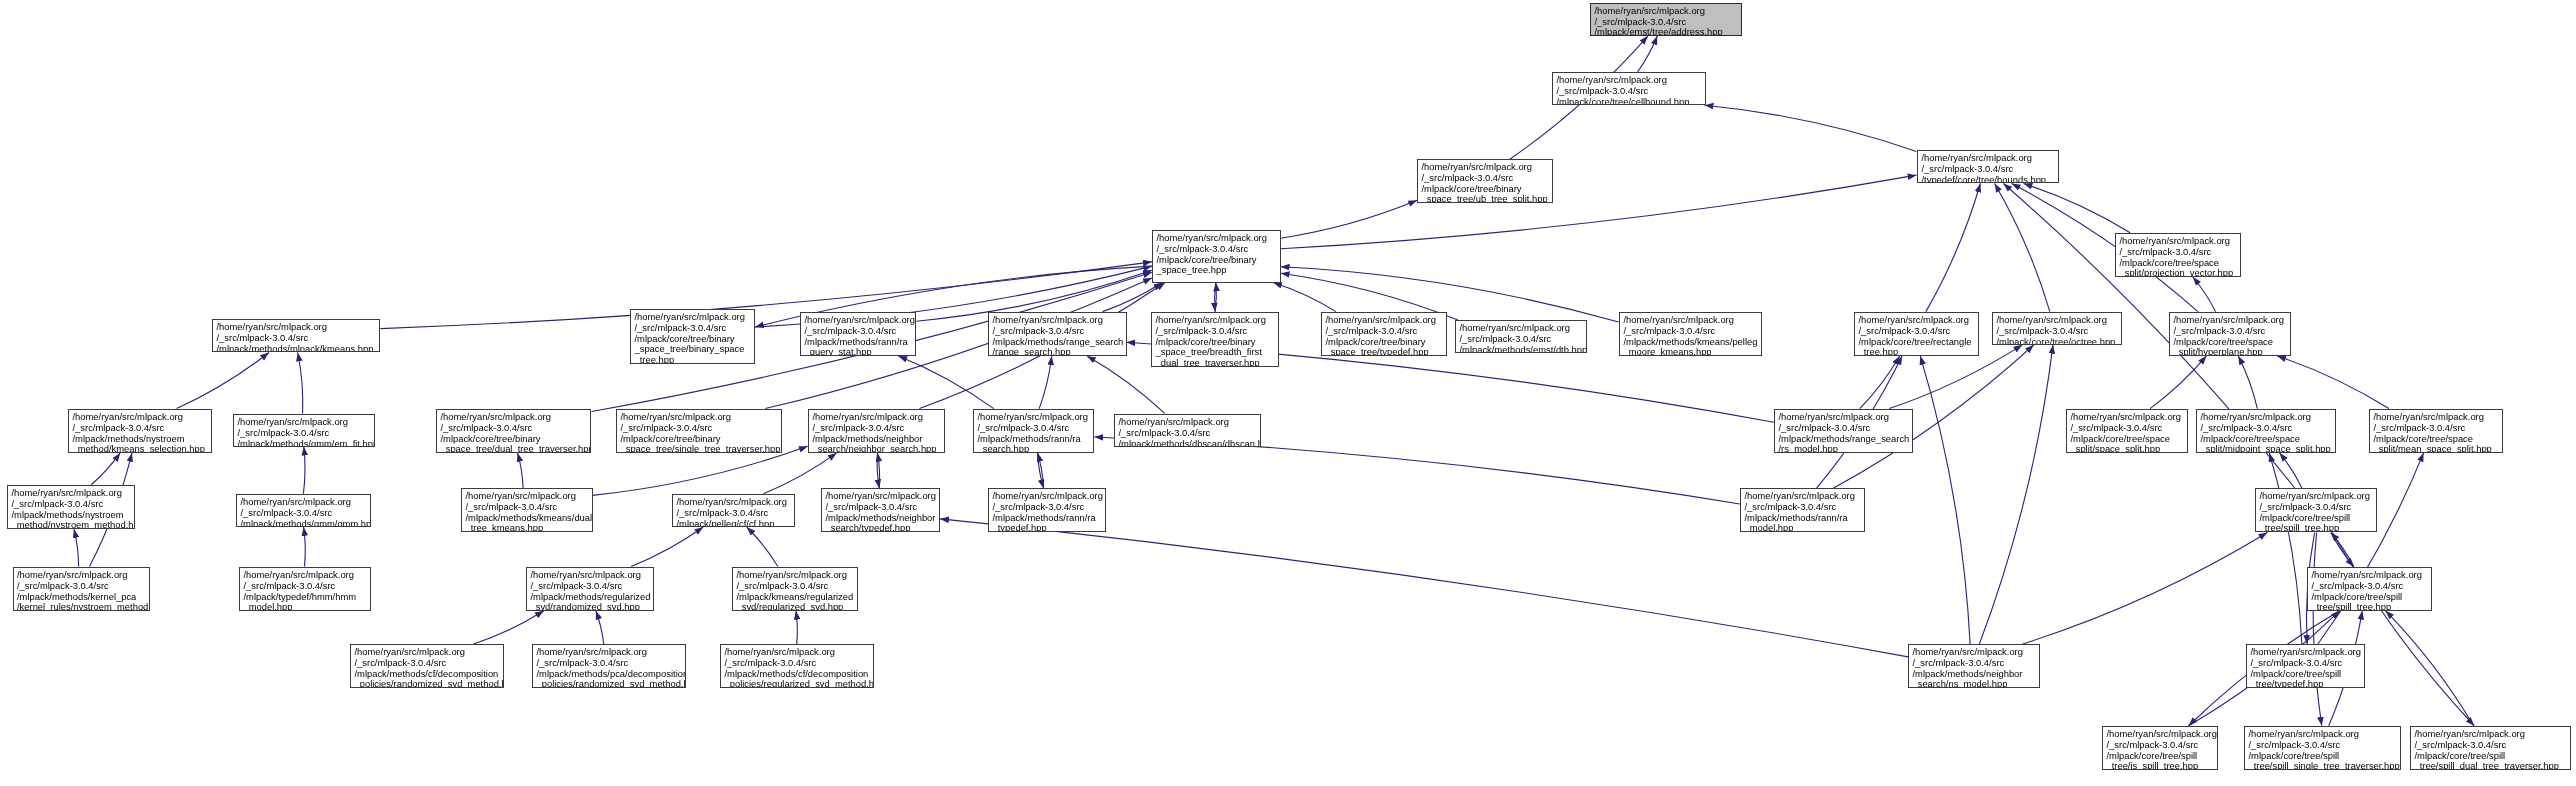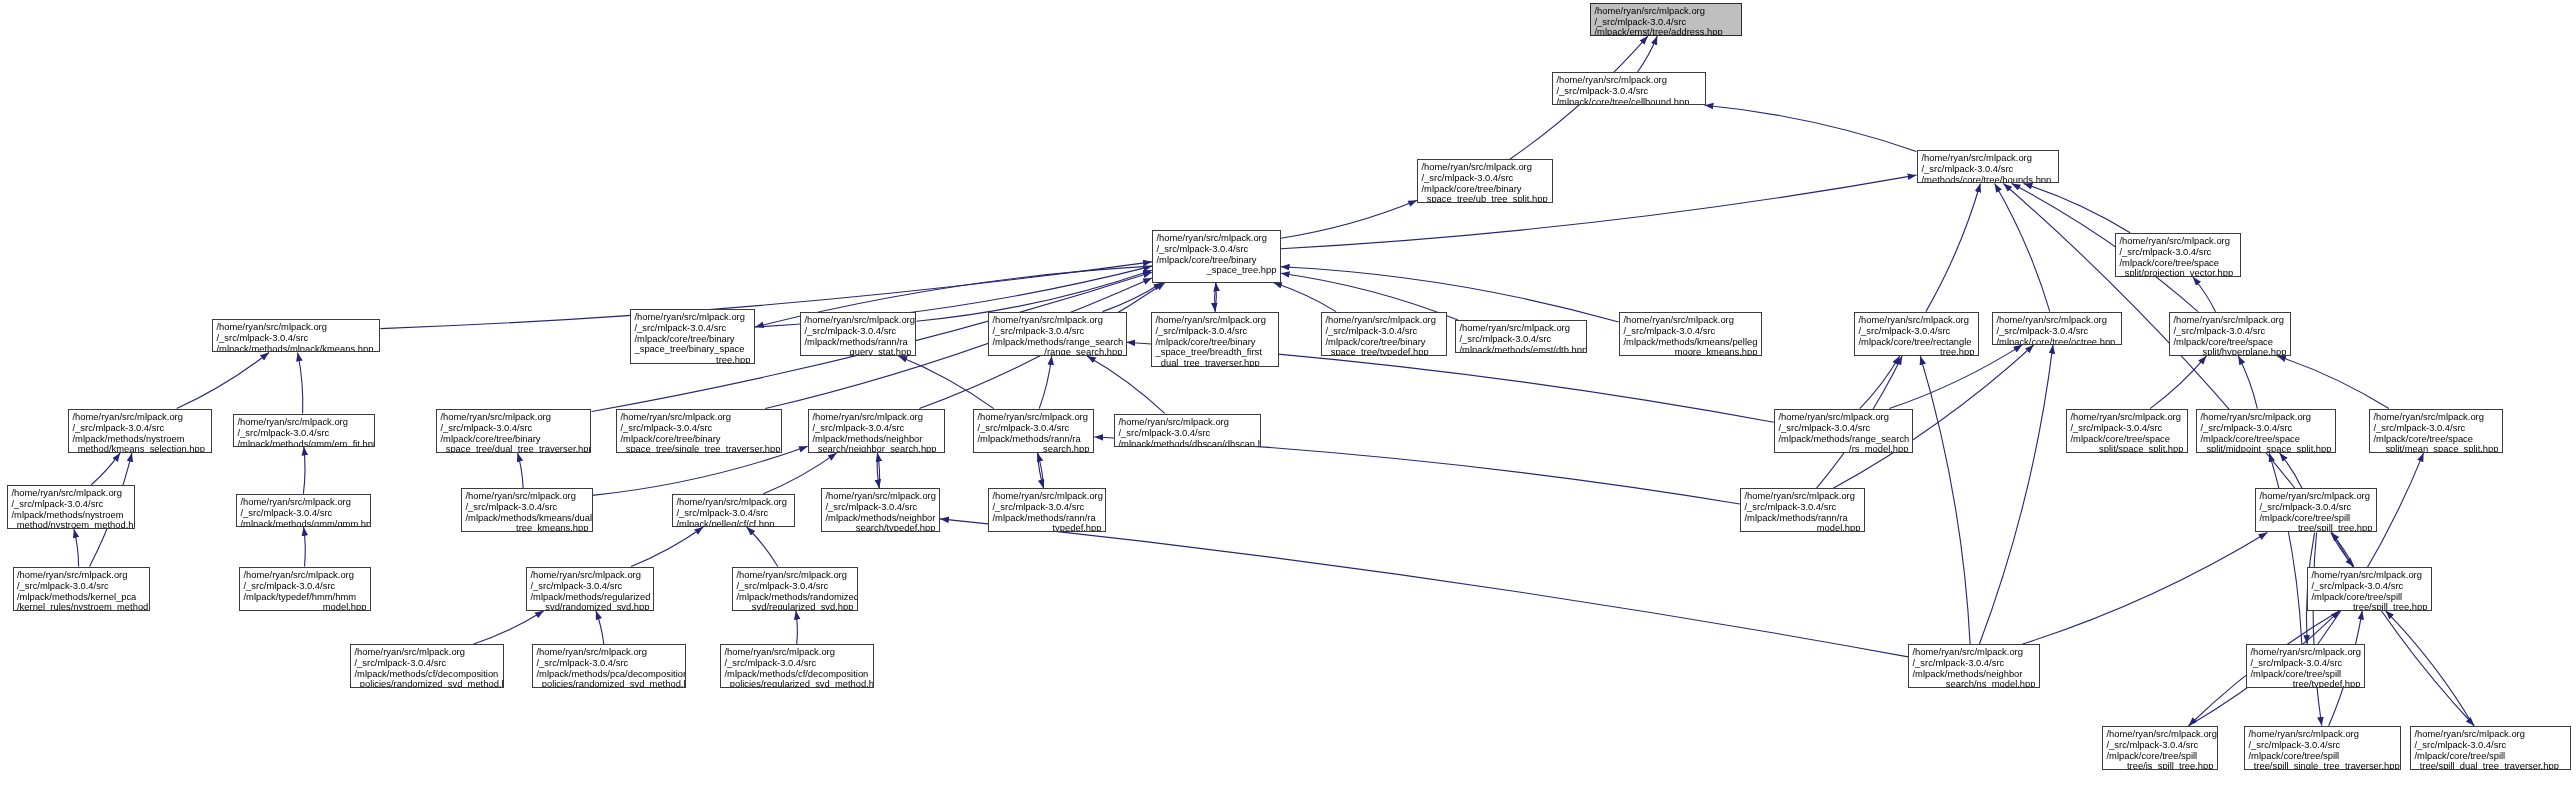--- a/index.html
+++ b/index.html
@@ -39,21 +39,21 @@
     z-index: 5;
   }
   .node.root {
     background: #bfbfbf;
     border: 0.7px solid #2b2b2b;
   }
   .node .ln {
     display: block;
   }
   .node .ctr {
-    text-align: right;
+    text-align: left;
   }
 </style>
 </head>
 <body>
 
 <div id="canvas">
   <svg id="edge-layer" viewBox="0 0 3719 1135" xmlns="http://www.w3.org/2000/svg">
     <defs>
       <marker id="arrowhead" markerWidth="9" markerHeight="9" refX="8" refY="3" orient="auto" markerUnits="strokeWidth">
         <path d="M0,0 L0,6 L8,3 z" fill="#252577"></path>
@@ -130,21 +130,21 @@
         <path d="M3367.5,769.0 Q3453.3,920.8 3572.5,1048.0" fill="none" stroke="#252577" stroke-width="1.6" marker-end="url(#arrowhead)"></path>
         <path d="M2755.0,948.5 Q2059.9,821.1 1357.0,749.3" fill="none" stroke="#252577" stroke-width="1.6" marker-end="url(#arrowhead)"></path>
         <path d="M2561.0,609.7 Q2096.9,524.2 1626.0,494.3" fill="none" stroke="#252577" stroke-width="1.6" marker-end="url(#arrowhead)"></path>
         <path d="M2512.0,727.7 Q2048.9,651.5 1580.0,631.1" fill="none" stroke="#252577" stroke-width="1.6" marker-end="url(#arrowhead)"></path>
       </g>
   </svg>
   <div id="nodes-group">
       <div class="node root" style="left: 1590px; top: 2.8px; width: 152px; height: 33px;"><span class="ln">/home/ryan/src/mlpack.org</span><span class="ln">/_src/mlpack-3.0.4/src</span><span class="ln">/mlpack/emst/tree/address.hpp</span></div>
       <div class="node" style="left: 1552px; top: 72px; width: 154px; height: 33px;"><span class="ln">/home/ryan/src/mlpack.org</span><span class="ln">/_src/mlpack-3.0.4/src</span><span class="ln">/mlpack/core/tree/cellbound.hpp</span></div>
       <div class="node" style="left: 1417px; top: 159px; width: 136px; height: 44px;"><span class="ln">/home/ryan/src/mlpack.org</span><span class="ln">/_src/mlpack-3.0.4/src</span><span class="ln">/mlpack/core/tree/binary</span><span class="ln">_space_tree/ub_tree_split.hpp</span></div>
-      <div class="node" style="left: 1917px; top: 150px; width: 142px; height: 33px;"><span class="ln">/home/ryan/src/mlpack.org</span><span class="ln">/_src/mlpack-3.0.4/src</span><span class="ln">/methods/core/tree/bounds.hpp</span></div>
+      <div class="node" style="left: 1917px; top: 150px; width: 142px; height: 33px;"><span class="ln">/home/ryan/src/mlpack.org</span><span class="ln">/_src/mlpack-3.0.4/src</span><span class="ln">/typedef/core/tree/bounds.hpp</span></div>
       <div class="node" style="left: 2115px; top: 233px; width: 126px; height: 44px;"><span class="ln">/home/ryan/src/mlpack.org</span><span class="ln">/_src/mlpack-3.0.4/src</span><span class="ln">/mlpack/core/tree/space</span><span class="ln">_split/projection_vector.hpp</span></div>
       <div class="node" style="left: 1152px; top: 230px; width: 129px; height: 53px;"><span class="ln">/home/ryan/src/mlpack.org</span><span class="ln">/_src/mlpack-3.0.4/src</span><span class="ln">/mlpack/core/tree/binary</span><span class="ln ctr">_space_tree.hpp</span></div>
       <div class="node" style="left: 212px; top: 319px; width: 168px; height: 33px;"><span class="ln">/home/ryan/src/mlpack.org</span><span class="ln">/_src/mlpack-3.0.4/src</span><span class="ln">/mlpack/methods/mlpack/kmeans.hpp</span></div>
       <div class="node" style="left: 630px; top: 309px; width: 125px; height: 55px;"><span class="ln">/home/ryan/src/mlpack.org</span><span class="ln">/_src/mlpack-3.0.4/src</span><span class="ln">/mlpack/core/tree/binary</span><span class="ln">_space_tree/binary_space</span><span class="ln ctr">_tree.hpp</span></div>
       <div class="node" style="left: 800px; top: 312px; width: 116px; height: 44px;"><span class="ln">/home/ryan/src/mlpack.org</span><span class="ln">/_src/mlpack-3.0.4/src</span><span class="ln">/mlpack/methods/rann/ra</span><span class="ln ctr">_query_stat.hpp</span></div>
       <div class="node" style="left: 988px; top: 312px; width: 139px; height: 44px;"><span class="ln">/home/ryan/src/mlpack.org</span><span class="ln">/_src/mlpack-3.0.4/src</span><span class="ln">/mlpack/methods/range_search</span><span class="ln ctr">/range_search.hpp</span></div>
       <div class="node" style="left: 1151px; top: 312px; width: 128px; height: 55px;"><span class="ln">/home/ryan/src/mlpack.org</span><span class="ln">/_src/mlpack-3.0.4/src</span><span class="ln">/mlpack/core/tree/binary</span><span class="ln">_space_tree/breadth_first</span><span class="ln">_dual_tree_traverser.hpp</span></div>
       <div class="node" style="left: 1321px; top: 312px; width: 126px; height: 44px;"><span class="ln">/home/ryan/src/mlpack.org</span><span class="ln">/_src/mlpack-3.0.4/src</span><span class="ln">/mlpack/core/tree/binary</span><span class="ln">_space_tree/typedef.hpp</span></div>
       <div class="node" style="left: 1455px; top: 320px; width: 132px; height: 33px;"><span class="ln">/home/ryan/src/mlpack.org</span><span class="ln">/_src/mlpack-3.0.4/src</span><span class="ln">/mlpack/methods/emst/dtb.hpp</span></div>
       <div class="node" style="left: 1619px; top: 312px; width: 143px; height: 44px;"><span class="ln">/home/ryan/src/mlpack.org</span><span class="ln">/_src/mlpack-3.0.4/src</span><span class="ln">/mlpack/methods/kmeans/pelleg</span><span class="ln ctr">_moore_kmeans.hpp</span></div>
@@ -166,21 +166,21 @@
       <div class="node" style="left: 236px; top: 494px; width: 135px; height: 33px;"><span class="ln">/home/ryan/src/mlpack.org</span><span class="ln">/_src/mlpack-3.0.4/src</span><span class="ln">/mlpack/methods/gmm/gmm.hpp</span></div>
       <div class="node" style="left: 461px; top: 488px; width: 132px; height: 44px;"><span class="ln">/home/ryan/src/mlpack.org</span><span class="ln">/_src/mlpack-3.0.4/src</span><span class="ln">/mlpack/methods/kmeans/dual</span><span class="ln ctr">_tree_kmeans.hpp</span></div>
       <div class="node" style="left: 672px; top: 494px; width: 123px; height: 33px;"><span class="ln">/home/ryan/src/mlpack.org</span><span class="ln">/_src/mlpack-3.0.4/src</span><span class="ln">/mlpack/pelleg/cf/cf.hpp</span></div>
       <div class="node" style="left: 821px; top: 488px; width: 119px; height: 44px;"><span class="ln">/home/ryan/src/mlpack.org</span><span class="ln">/_src/mlpack-3.0.4/src</span><span class="ln">/mlpack/methods/neighbor</span><span class="ln ctr">_search/typedef.hpp</span></div>
       <div class="node" style="left: 988px; top: 488px; width: 118px; height: 44px;"><span class="ln">/home/ryan/src/mlpack.org</span><span class="ln">/_src/mlpack-3.0.4/src</span><span class="ln">/mlpack/methods/rann/ra</span><span class="ln ctr">_typedef.hpp</span></div>
       <div class="node" style="left: 1740px; top: 488px; width: 125px; height: 44px;"><span class="ln">/home/ryan/src/mlpack.org</span><span class="ln">/_src/mlpack-3.0.4/src</span><span class="ln">/mlpack/methods/rann/ra</span><span class="ln ctr">_model.hpp</span></div>
       <div class="node" style="left: 2255px; top: 488px; width: 122px; height: 44px;"><span class="ln">/home/ryan/src/mlpack.org</span><span class="ln">/_src/mlpack-3.0.4/src</span><span class="ln">/mlpack/core/tree/spill</span><span class="ln ctr">_tree/spill_tree.hpp</span></div>
       <div class="node" style="left: 12.5px; top: 567px; width: 137px; height: 44px;"><span class="ln">/home/ryan/src/mlpack.org</span><span class="ln">/_src/mlpack-3.0.4/src</span><span class="ln">/mlpack/methods/kernel_pca</span><span class="ln">/kernel_rules/nystroem_method.hpp</span></div>
       <div class="node" style="left: 239px; top: 567px; width: 132px; height: 44px;"><span class="ln">/home/ryan/src/mlpack.org</span><span class="ln">/_src/mlpack-3.0.4/src</span><span class="ln">/mlpack/typedef/hmm/hmm</span><span class="ln ctr">_model.hpp</span></div>
       <div class="node" style="left: 526px; top: 567px; width: 128px; height: 44px;"><span class="ln">/home/ryan/src/mlpack.org</span><span class="ln">/_src/mlpack-3.0.4/src</span><span class="ln">/mlpack/methods/regularized</span><span class="ln ctr">_svd/randomized_svd.hpp</span></div>
-      <div class="node" style="left: 732px; top: 567px; width: 126px; height: 44px;"><span class="ln">/home/ryan/src/mlpack.org</span><span class="ln">/_src/mlpack-3.0.4/src</span><span class="ln">/mlpack/methods/randomized</span><span class="ln ctr">_svd/regularized_svd.hpp</span></div>
+      <div class="node" style="left: 732px; top: 567px; width: 126px; height: 44px;"><span class="ln">/home/ryan/src/mlpack.org</span><span class="ln">/_src/mlpack-3.0.4/src</span><span class="ln">/mlpack/kmeans/regularized</span><span class="ln ctr">_svd/regularized_svd.hpp</span></div>
       <div class="node" style="left: 2307px; top: 567px; width: 125px; height: 44px;"><span class="ln">/home/ryan/src/mlpack.org</span><span class="ln">/_src/mlpack-3.0.4/src</span><span class="ln">/mlpack/core/tree/spill</span><span class="ln ctr">_tree/spill_tree.hpp</span></div>
       <div class="node" style="left: 350px; top: 644px; width: 154px; height: 44px;"><span class="ln">/home/ryan/src/mlpack.org</span><span class="ln">/_src/mlpack-3.0.4/src</span><span class="ln">/mlpack/methods/cf/decomposition</span><span class="ln">_policies/randomized_svd_method.hpp</span></div>
       <div class="node" style="left: 532px; top: 644px; width: 154px; height: 44px;"><span class="ln">/home/ryan/src/mlpack.org</span><span class="ln">/_src/mlpack-3.0.4/src</span><span class="ln">/mlpack/methods/pca/decomposition</span><span class="ln">_policies/randomized_svd_method.hpp</span></div>
       <div class="node" style="left: 720px; top: 644px; width: 154px; height: 44px;"><span class="ln">/home/ryan/src/mlpack.org</span><span class="ln">/_src/mlpack-3.0.4/src</span><span class="ln">/mlpack/methods/cf/decomposition</span><span class="ln">_policies/regularized_svd_method.hpp</span></div>
       <div class="node" style="left: 1908px; top: 644px; width: 132px; height: 44px;"><span class="ln">/home/ryan/src/mlpack.org</span><span class="ln">/_src/mlpack-3.0.4/src</span><span class="ln">/mlpack/methods/neighbor</span><span class="ln ctr">_search/ns_model.hpp</span></div>
       <div class="node" style="left: 2246px; top: 644px; width: 119px; height: 44px;"><span class="ln">/home/ryan/src/mlpack.org</span><span class="ln">/_src/mlpack-3.0.4/src</span><span class="ln">/mlpack/core/tree/spill</span><span class="ln ctr">_tree/typedef.hpp</span></div>
       <div class="node" style="left: 2102px; top: 726px; width: 116px; height: 44px;"><span class="ln">/home/ryan/src/mlpack.org</span><span class="ln">/_src/mlpack-3.0.4/src</span><span class="ln">/mlpack/core/tree/spill</span><span class="ln ctr">_tree/is_spill_tree.hpp</span></div>
       <div class="node" style="left: 2244px; top: 726px; width: 157px; height: 44px;"><span class="ln">/home/ryan/src/mlpack.org</span><span class="ln">/_src/mlpack-3.0.4/src</span><span class="ln">/mlpack/core/tree/spill</span><span class="ln">_tree/spill_single_tree_traverser.hpp</span></div>
       <div class="node" style="left: 2410px; top: 726px; width: 161px; height: 44px;"><span class="ln">/home/ryan/src/mlpack.org</span><span class="ln">/_src/mlpack-3.0.4/src</span><span class="ln">/mlpack/core/tree/spill</span><span class="ln">_tree/spill_dual_tree_traverser.hpp</span></div>
     </div>

